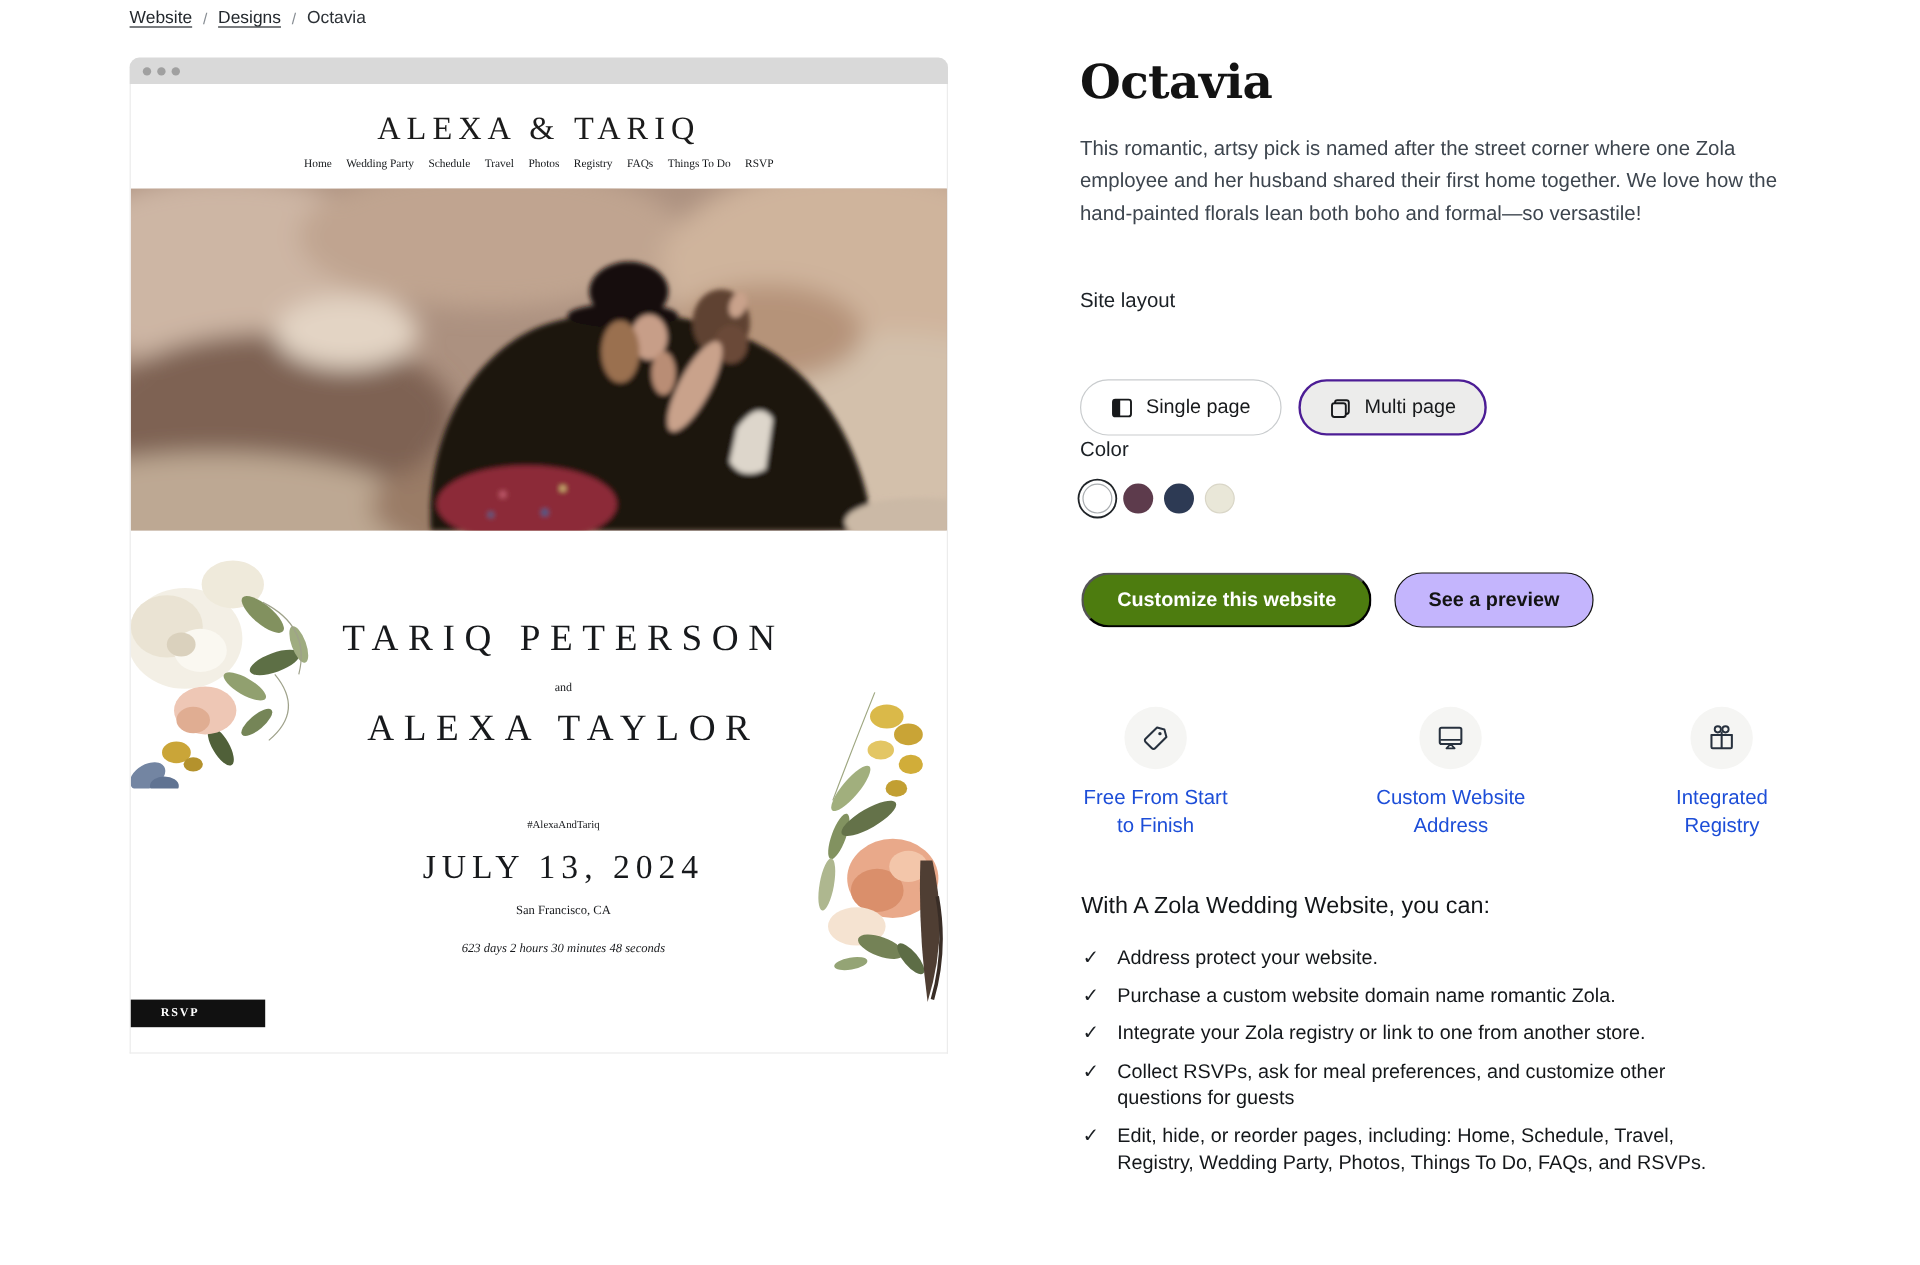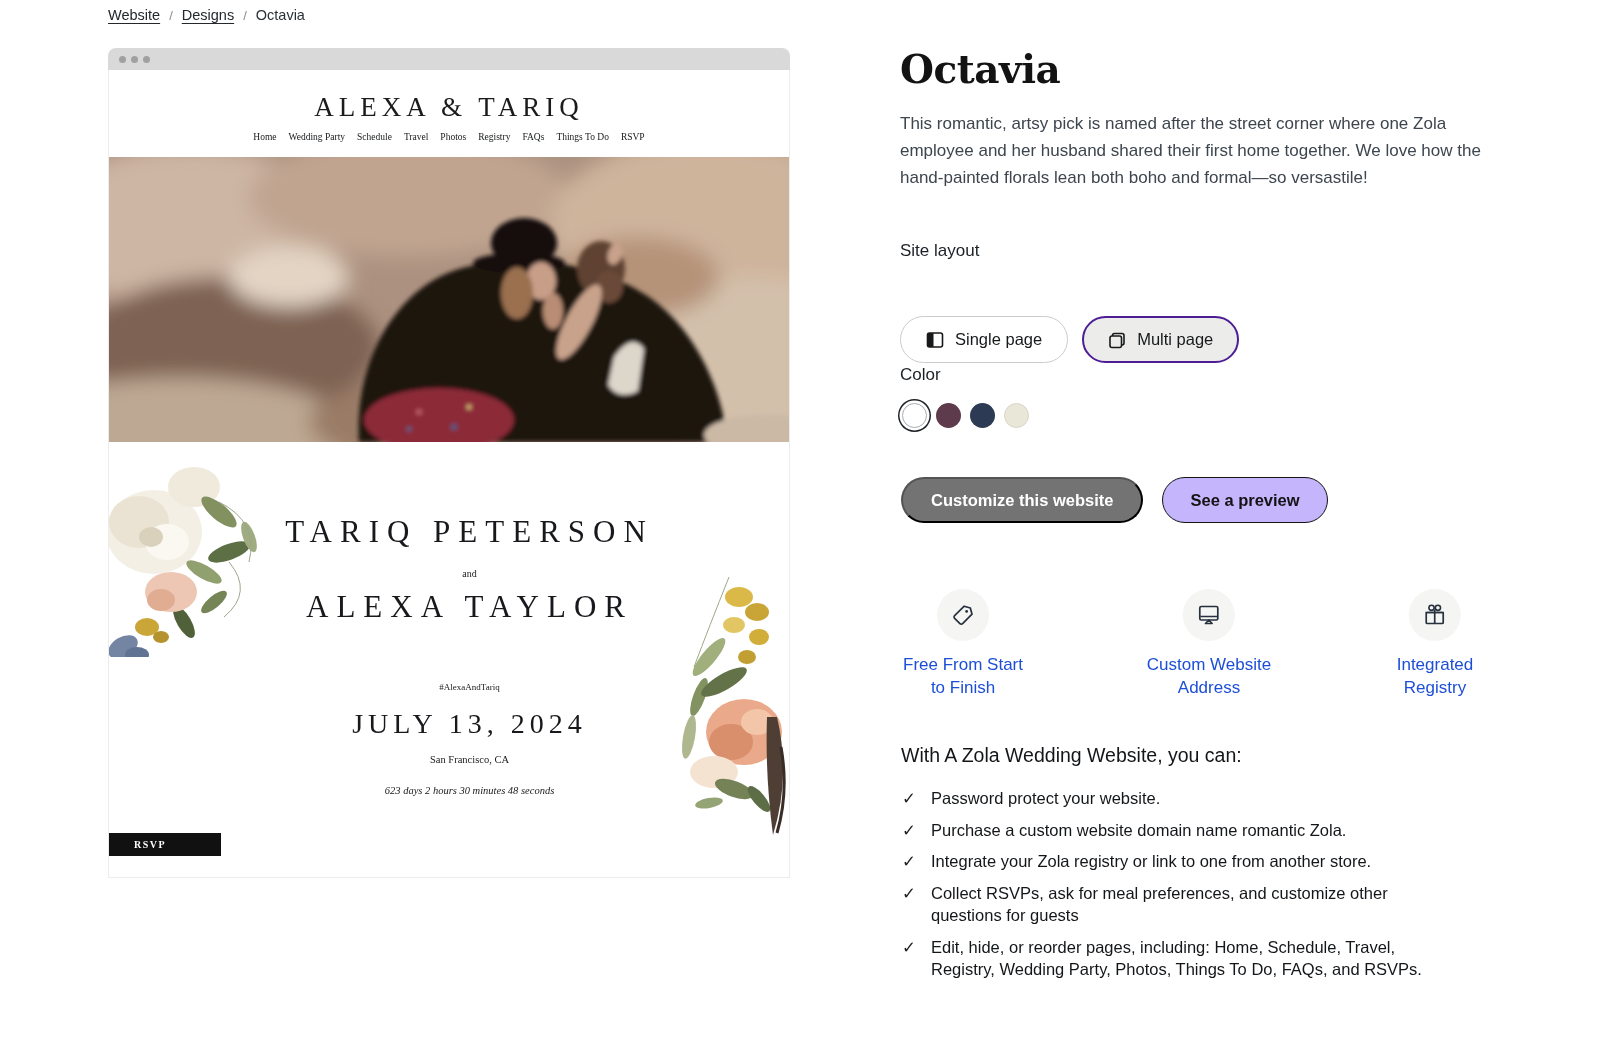--- a/index.html
+++ b/index.html
@@ -51,21 +51,21 @@
   .layout-btn.selected { background:#ececeb; border:2px solid #4c1d95; padding:0 24px; }
 
   .swatches { position:absolute; left:902px; top:403px; display:flex; gap:9px; align-items:center; }
   .swatch { width:25px; height:25px; border-radius:50%; cursor:pointer; }
   .swatch.bordered { border:1px solid #a9adb0; }
   .swatch.cream { border:1px solid #d9d6c7; }
   .swatch.selected { box-shadow:0 0 0 2.5px #ffffff, 0 0 0 4px #1f2327; }
 
   .cta-row { position:absolute; left:901px; top:477px; display:flex; gap:19px; }
   .btn { height:46px; border-radius:23px; display:flex; align-items:center; font-weight:bold; font-size:16.5px; cursor:pointer; white-space:nowrap; }
-  .btn-primary { background:#737373; color:#fff; padding:0 28px; }
+  .btn-primary { background:#4d7c0f; color:#fff; padding:0 28px; }
   .btn-secondary { background:#c4b5fd; color:#131313; border:1.5px solid #131313; padding:0 27px; }
 
   .feature { position:absolute; top:589px; transform:translateX(-50%); text-align:center; color:#1d4ed8; font-size:17px; line-height:23px; }
   .feature .circle { width:52px; height:52px; border-radius:50%; background:#f5f5f3; margin:0 auto 12px auto; display:flex; align-items:center; justify-content:center; }
   .f1 { left:963px; } .f2 { left:1209px; } .f3 { left:1435px; }
 
   .benefits-heading { position:absolute; left:901px; top:744px; font-size:19.5px; color:#131619; }
   .checklist { position:absolute; left:902px; top:787px; width:552px; display:flex; flex-direction:column; gap:9px; font-size:16.5px; line-height:22.5px; color:#14171a; }
   .check-item { display:flex; gap:13px; }
   .check { flex:0 0 16px; color:#1b1f23; }
@@ -307,21 +307,21 @@
       </svg>
     </div>
     <div>Integrated</div>
     <div>Registry</div>
   </div>
 
   <div class="benefits-heading">With A Zola Wedding Website, you can:</div>
   <div class="checklist">
     <div class="check-item">
       <span class="check">✓</span>
-      <span>Password protect your website.</span>
+      <span>Address protect your website.</span>
     </div>
     <div class="check-item">
       <span class="check">✓</span>
       <span>Purchase a custom website domain name romantic Zola.</span>
     </div>
     <div class="check-item">
       <span class="check">✓</span>
       <span>Integrate your Zola registry or link to one from another store.</span>
     </div>
     <div class="check-item">

